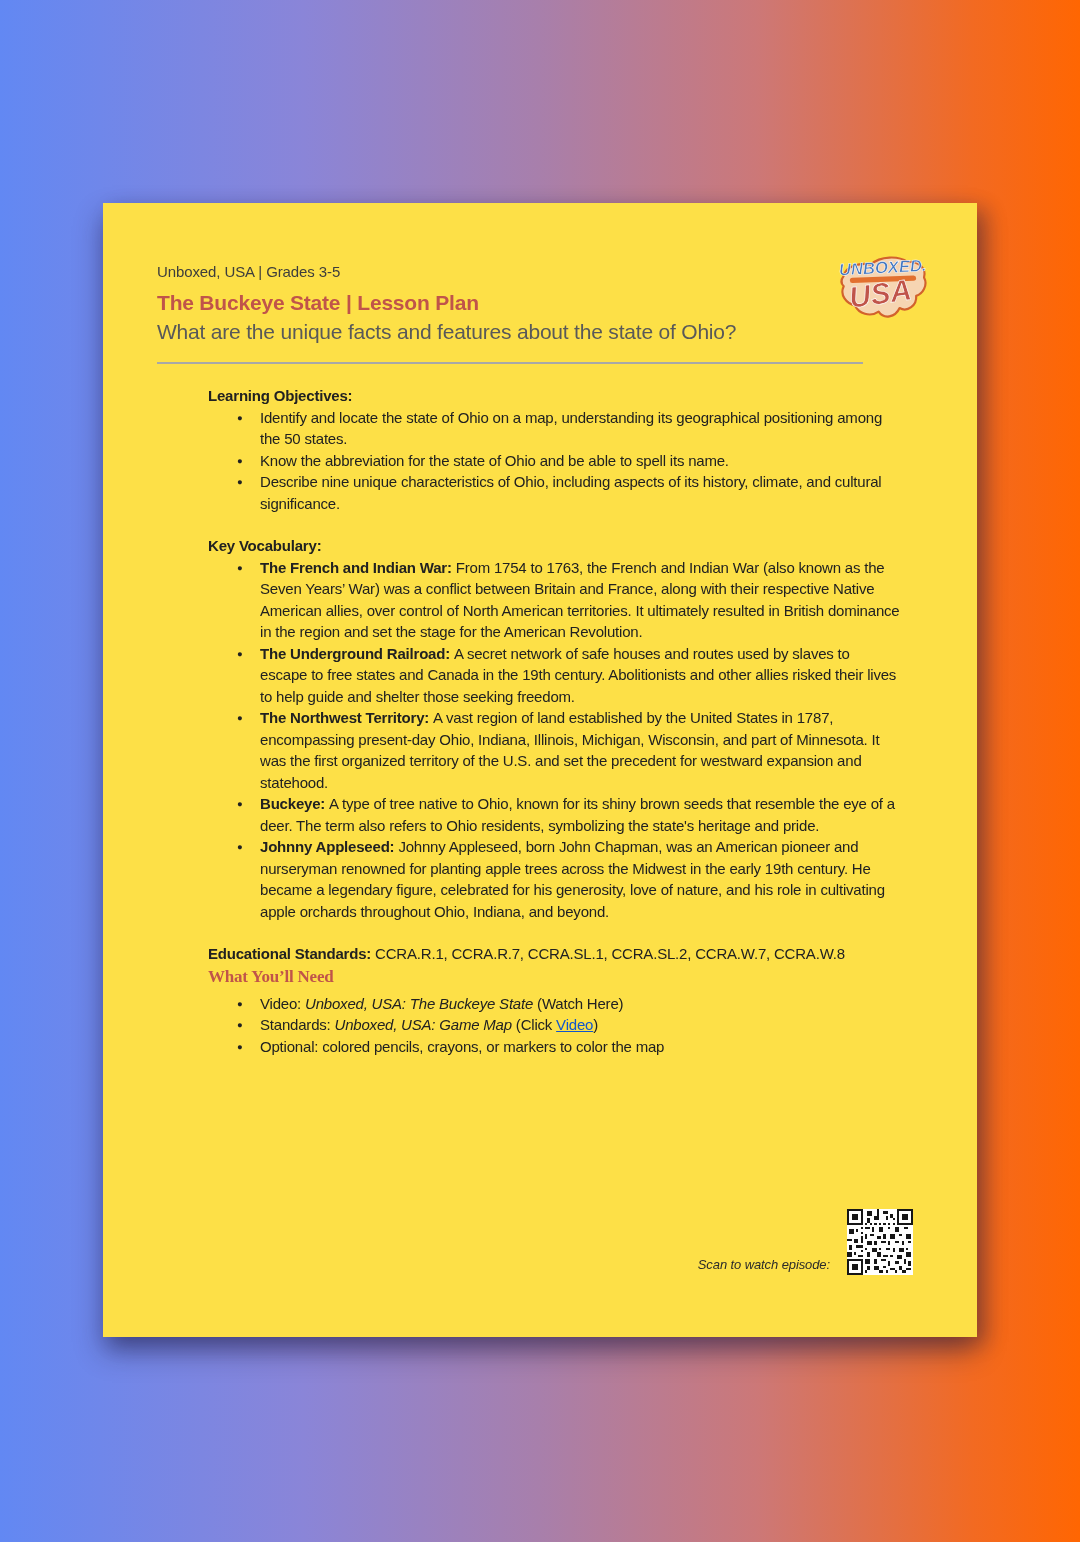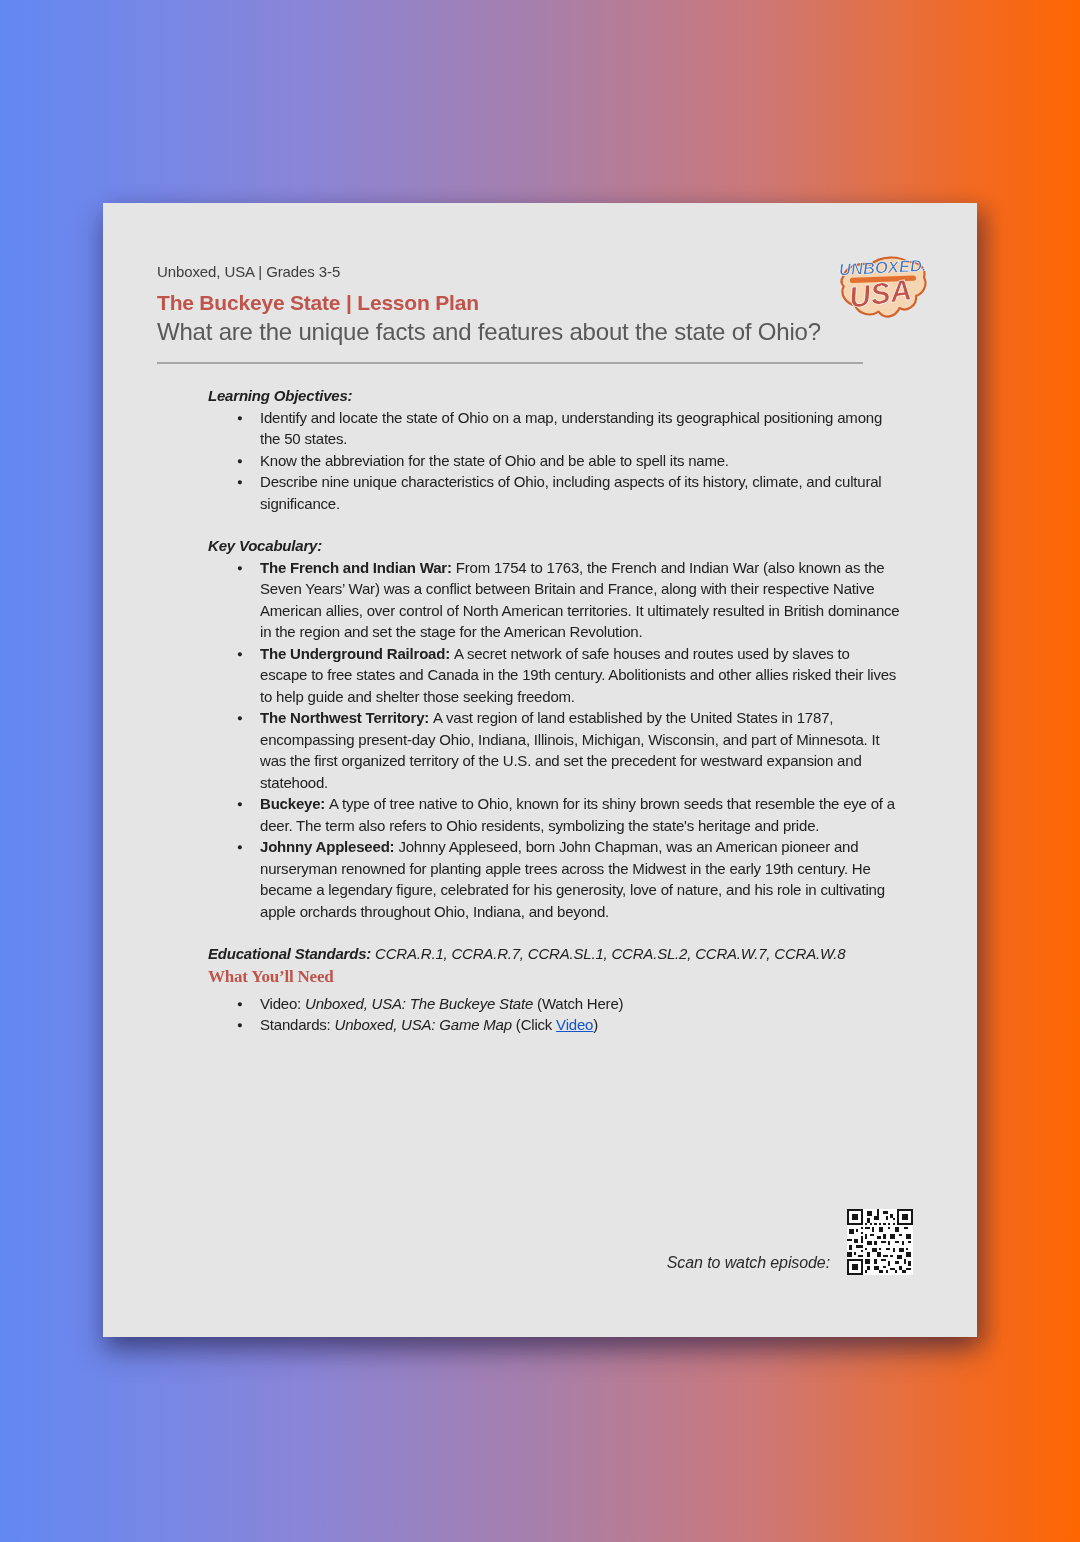--- a/index.html
+++ b/index.html
@@ -7,60 +7,60 @@
   body {
     font-family: "Liberation Sans", sans-serif;
     background: linear-gradient(90deg, #6288f3 0%, #8a85d8 28%, #a87fab 50%, #cc7878 70%, #f26a22 90%, #ff6602 100%);
     position: relative;
     overflow: hidden;
   }
   .page {
     position: absolute;
     left: 103px; top: 203px;
     width: 874px; height: 1134px;
-    background: #e5e5e5;
+    background: #fde047;
     box-shadow: 0 14px 26px rgba(25,20,60,0.45), 10px 6px 18px rgba(25,20,60,0.25);
     padding-top: 59px;
   }
   
   .doc-header { margin: 0 58px 0 54px; position: relative; }
   .eyebrow { font-size: 15px; line-height: 20px; color: #3d3d3d; letter-spacing: -0.1px; }
   .doc-title { font-size: 21px; line-height: 30px; font-weight: 700; color: #c0544a; margin-top: 6px; letter-spacing: -0.2px; }
-  .doc-subtitle { font-size: 24px; line-height: 24px; color: #595959; margin-top: 2px; letter-spacing: -0.2px; }
+  .doc-subtitle { font-size: 21px; line-height: 24px; color: #595959; margin-top: 2px; letter-spacing: -0.2px; }
   .rule { border: 0; border-top: 2px solid #a8a8a8; margin-top: 18px; width: 706px; }
   .logo { position: absolute; right: -12px; top: -16px; width: 96px; height: 84px; }
   
   .doc-body {
     margin-left: 105px;
     width: 692px;
     font-size: 15px;
     line-height: 21.5px;
     color: #212121;
     letter-spacing: -0.2px;
   }
   .intro { margin-top: 36px; }
-  .section-label { font-weight: 700; margin-top: 21px; font-style: italic; }
+  .section-label { font-weight: 700; margin-top: 21px; }
   ul.doc-list { list-style: none; }
   ul.doc-list > li { position: relative; padding-left: 52px; }
   ul.doc-list > li::before {
     content: "●";
     position: absolute; left: 29px; top: 0;
     font-size: 9.5px; line-height: 21.5px; color: #212121;
   }
   .kv-term, .inline-label { font-weight: 700; }
   .wyn-heading { font-size: 17px; line-height: 24px; font-weight: 700; color: #c0544a; letter-spacing: -0.2px; font-family: Liberation Serif, serif; }
   .italic { font-style: italic; }
   a.doc-link { color: #1155cc; text-decoration: underline; cursor: pointer; }
   
   .qr-row {
     position: absolute;
     left: 0; top: 1006px; width: 810px;
     display: flex; justify-content: flex-end; align-items: flex-end; gap: 17px;
   }
-  .qr-caption { font-size: 16px; font-style: italic; color: #2a2a2a; padding-bottom: 3px; letter-spacing: -0.1px; }
+  .qr-caption { font-size: 13px; font-style: italic; color: #2a2a2a; padding-bottom: 3px; letter-spacing: -0.1px; }
   .qr-code { width: 66px; height: 66px; display: block; }
 </style>
 </head>
 <body>
 
 <div class="page">
 
   <div class="doc-header">
     <div class="eyebrow">Unboxed, USA | Grades 3-5</div>
     <div class="doc-title">The Buckeye State | Lesson Plan</div>
@@ -94,20 +94,21 @@
       <li><b class="kv-term">Johnny Appleseed: </b><span>Johnny Appleseed, born John Chapman, was an American pioneer and nurseryman renowned for planting apple trees across the Midwest in the early 19th century. He became a legendary figure, celebrated for his generosity, love of nature, and his role in cultivating apple orchards throughout Ohio, Indiana, and beyond.</span></li>
     </ul>
 
     <p class="section-label"><b class="inline-label">Educational Standards: </b><span style="font-weight:400">CCRA.R.1, CCRA.R.7, CCRA.SL.1, CCRA.SL.2, CCRA.W.7, CCRA.W.8</span></p>
 
 
     <div class="wyn-heading">What You’ll Need</div>
     <ul class="doc-list" style="margin-top:4px">
       <li><span>Video: </span><span class="italic">Unboxed, USA: The Buckeye State</span><span> (Watch Here)</span></li>
       <li><span>Standards: </span><span class="italic">Unboxed, USA: Game Map</span><span> (Click </span><a class="doc-link" href="#">Video</a><span>)</span></li>
+      <li><span>Optional: colored pencils, crayons, or markers to color the map</span></li>
     </ul>
   </div>
 
   <div class="qr-row">
     <span class="qr-caption">Scan to watch episode:</span>
     <svg class="qr-code" viewBox="0 0 29 29" shape-rendering="crispEdges" aria-hidden="true">
       <rect width="29" height="29" fill="#ffffff"></rect>
       <g fill="#161616">
         <rect x="0" y="0" width="7" height="7"></rect>
           <rect x="22" y="0" width="7" height="7"></rect>

